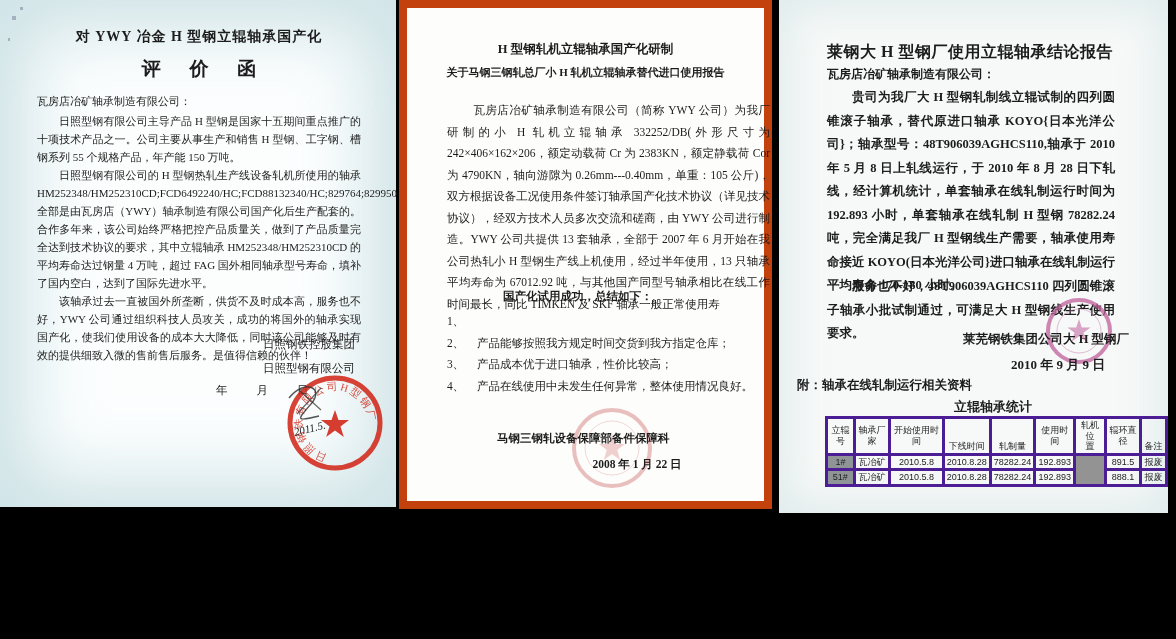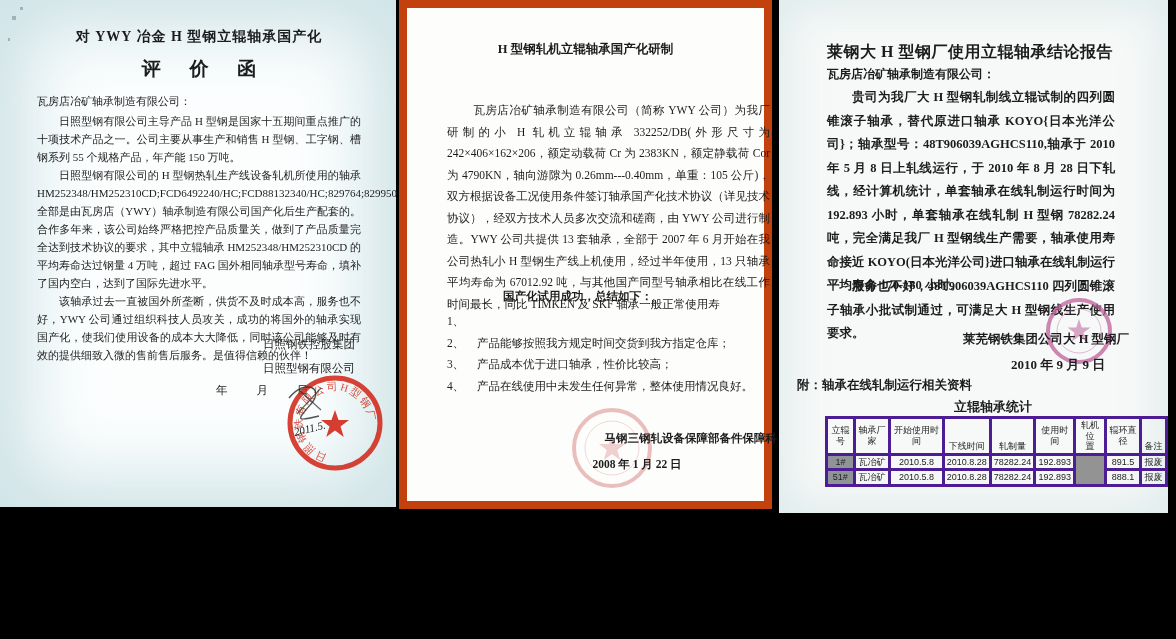--- a/index.html
+++ b/index.html
@@ -30,21 +30,21 @@
   .m-inner{position:absolute;left:8px;top:8px;right:8px;bottom:8px;background:#fdfdfb;}
   .m-title{position:absolute;left:0;width:100%;top:33px;margin:0;text-align:center;font-size:12.5px;font-weight:bold;}
   .m-subtitle{position:absolute;left:0;width:100%;top:57px;margin:0;text-align:center;font-size:11px;font-weight:bold;}
   .m-para{position:absolute;left:40px;top:92px;width:323px;font-size:11.5px;line-height:21.5px;
           text-align:justify;text-indent:2.3em;margin:0;}
   .m-conclusion{position:absolute;left:40px;top:281px;width:323px;font-size:11.5px;font-weight:bold;
           padding-left:56px;box-sizing:border-box;margin:0;}
   .m-list{position:absolute;left:40px;top:303px;width:323px;}
   .m-item{display:flex;font-size:11.5px;line-height:21.5px;}
   .m-item .num{width:30px;flex:none;}
-  .m-sign{position:absolute;left:90px;top:423px;width:280px;text-align:right;font-size:11.5px;font-weight:bold;margin:0;}
+  .m-sign{position:absolute;left:90px;top:423px;width:280px;text-align:left;font-size:11.5px;font-weight:bold;margin:0;}
   .m-date{position:absolute;left:90px;top:449px;width:280px;text-align:center;font-size:11.5px;font-weight:bold;margin:0;}
 
   
   .page-right{left:779px;width:389px;height:513px;background:#f7f9f8;
               box-shadow:inset 0 0 40px 10px rgba(196,219,221,.45);}
   .r-title{position:absolute;left:48px;top:42px;margin:0;font-size:16px;font-weight:bold;letter-spacing:.5px;white-space:nowrap;}
   .r-salut{position:absolute;left:48px;top:66px;margin:0;font-size:12px;font-weight:bold;}
   .r-para1{position:absolute;left:48px;top:86px;width:288px;font-size:12.5px;font-weight:bold;
            line-height:23.5px;text-align:justify;text-indent:2em;margin:0;}
   .r-para2{position:absolute;left:48px;top:275px;width:288px;font-size:12.5px;font-weight:bold;
@@ -96,20 +96,21 @@
         <path d="M8,28 C24,8 44,18 30,34 S14,52 38,46" stroke="#2a2a2a" stroke-width="1.4" fill="none" opacity="0.8"></path>
         <path d="M18,20 L40,40 M40,18 L16,44" stroke="#2a2a2a" stroke-width="1.2" fill="none" opacity="0.7"></path>
         <text x="14" y="66" font-size="11" fill="#222" font-style="italic" transform="rotate(-14 14 66)">2011.5.</text>
       </svg>
     </div>
   </div>
 
   <div class="page page-mid">
     <div class="m-inner">
       <p class="m-title">H 型钢轧机立辊轴承国产化研制</p>
+      <p class="m-subtitle">关于马钢三钢轧总厂小 H 轧机立辊轴承替代进口使用报告</p>
       <p class="m-para">瓦房店冶矿轴承制造有限公司（简称 YWY 公司）为我厂研制的小 H 轧机立辊轴承 332252/DB(外形尺寸为 242×406×162×206，额定动载荷 Cr 为 2383KN，额定静载荷 Cor 为 4790KN，轴向游隙为 0.26mm---0.40mm，单重：105 公斤)，双方根据设备工况使用条件签订轴承国产化技术协议（详见技术协议），经双方技术人员多次交流和磋商，由 YWY 公司进行制造。YWY 公司共提供 13 套轴承，全部于 2007 年 6 月开始在我公司热轧小 H 型钢生产线上机使用，经过半年使用，13 只轴承平均寿命为 67012.92 吨，与其他国产同型号轴承相比在线工作时间最长，同比 TIMKEN 及 SKF 轴承一般正常使用寿</p>
       <p class="m-conclusion">国产化试用成功，总结如下：</p>
 
       <div class="m-list">
         <div class="m-item">
           <span class="num">1、</span>
         </div>
         <div class="m-item">
           <span class="num">2、</span>
           <span>产品能够按照我方规定时间交货到我方指定仓库；</span>

